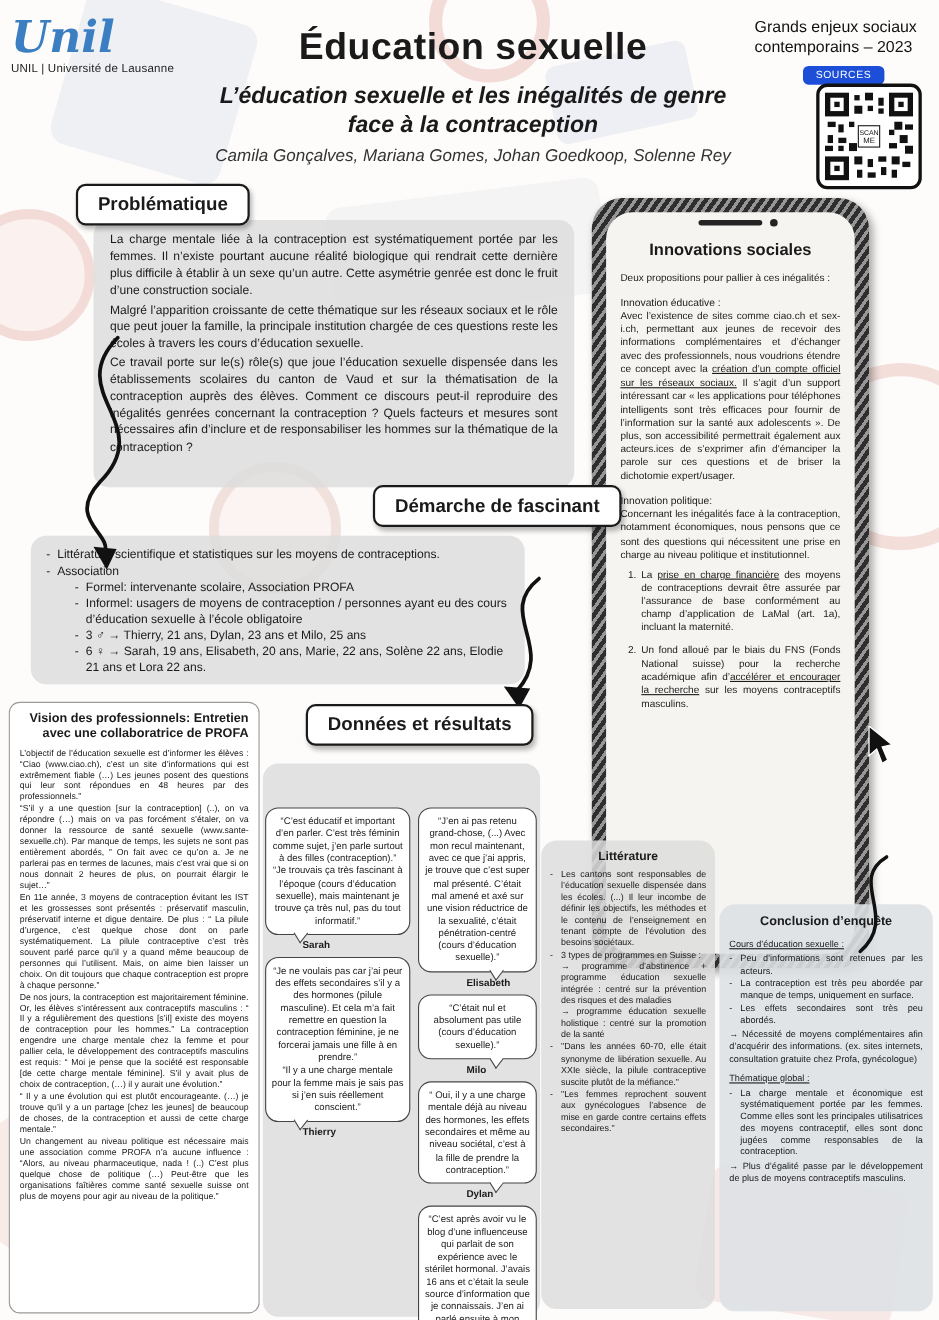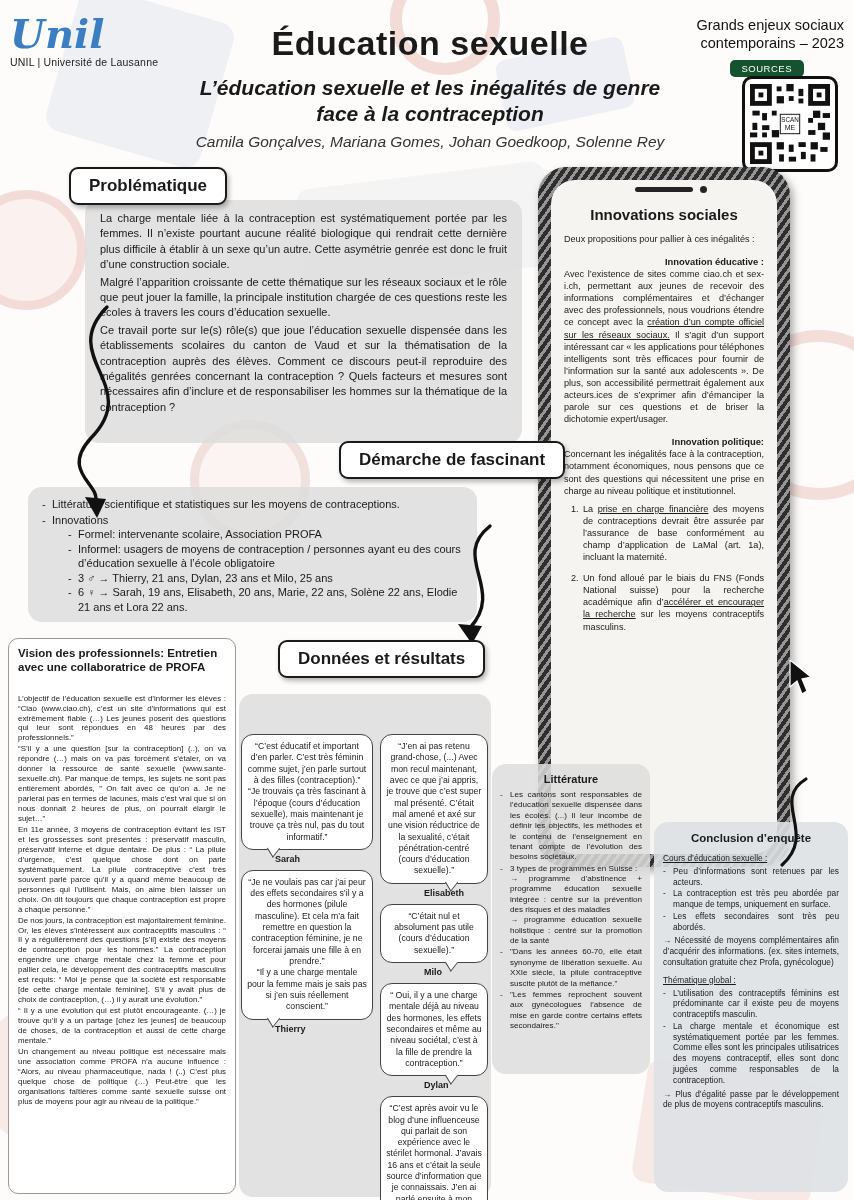--- a/index.html
+++ b/index.html
@@ -21,22 +21,22 @@
 
   .layer { position:absolute; z-index:2; }
 
   
   .logo-script { font-family:"DejaVu Serif", serif; font-style:italic; font-weight:bold; font-size:40px; color:#3b7fc2; line-height:1; }
   .logo-sub { font-size:10.5px; color:#222; margin-top:2px; letter-spacing:.2px; }
   .title-block { left:190px; top:24px; width:480px; text-align:center; }
   .main-title { font-size:34px; font-weight:bold; letter-spacing:.5px; }
   .sub-title { font-size:21px; font-weight:bold; font-style:italic; margin-top:12px; line-height:1.25; }
   .authors { font-size:15.5px; font-style:italic; color:#333; margin-top:5px; }
-  .course-label { right:10px; top:16px; width:158px; text-align:right; font-size:14.5px; line-height:1.25; color:#111; }
-  .sources-badge { right:50px; top:60px; background:#14532d; color:#fff; font-size:9.5px; letter-spacing:.5px; padding:3px 12px; border-radius:5px; }
+  .course-label { right:10px; top:16px; width:158px; text-align:left; font-size:14.5px; line-height:1.25; color:#111; }
+  .sources-badge { right:50px; top:60px; background:#1d4ed8; color:#fff; font-size:9.5px; letter-spacing:.5px; padding:3px 12px; border-radius:5px; }
   .sources-badge:after { content:""; position:absolute; left:50%; bottom:-5px; margin-left:-5px; border:5px solid transparent; border-top-color:#1c1c1c; border-bottom:0; }
   .qr-box { right:16px; top:76px; width:96px; height:96px; background:#fff; border:3px solid #111; border-radius:10px; padding:5px; }
   .qr-box svg { width:100%; height:100%; }
 
   
   .secbox { position:absolute; z-index:3; background:#fff; border:2.5px solid #1a1a1a; border-radius:9px; padding:7px 18px; font-weight:bold; font-size:17px; box-shadow:2px 3px 5px rgba(0,0,0,.28);margin-left:31px; }
 
   
   .gray { position:absolute; z-index:1; background:rgba(221,221,221,.85); border-radius:14px; }
   .panel-problematique { left:85px; top:200px; width:437px; height:243px; padding:11px 15px; font-size:11px; line-height:1.4; text-align:justify; }
@@ -44,48 +44,48 @@
   .panel-demarche { left:28px; top:487px; width:449px; height:135px; padding:10px 12px 8px 14px; font-size:11px; line-height:1.32; }
   ul.dash { list-style:none; }
   ul.dash > li { padding-left:10px; position:relative; margin-bottom:1px; }
   ul.dash > li:before { content:"-"; position:absolute; left:0; }
   ul.dash ul { list-style:none; margin-left:16px; }
   ul.dash ul > li { padding-left:10px; position:relative; }
   ul.dash ul > li:before { content:"-"; position:absolute; left:0; }
 
   
   .profa { left:8px; top:638px; width:228px; height:556px; background:#fff; border:1.5px solid #9a9a9a; border-radius:10px; padding:8px 9px; font-size:7.9px; line-height:1.26; text-align:justify; overflow:hidden; z-index:2; }
-  .profa h3 { font-size:11.5px; text-align:left; line-height:1.2; margin-bottom:19px; }
+  .profa h3 { font-size:11.5px; text-align:right; line-height:1.2; margin-bottom:5px; }
   .profa p { margin-bottom:1px; }
 
   
   .results-backdrop { left:239px; top:694px; width:252px; height:503px; }
   .usagers-heading { left:241px; top:701px; width:248px; text-align:center; font-weight:bold; font-size:11.5px; line-height:1.25; z-index:2; }
   .bubbles { left:241px; top:734px; width:248px; display:grid; grid-template-columns:132px 108px; column-gap:7px; z-index:2; }
   .bub { position:relative; margin-bottom:4px; }
   .bubble { background:#fff; border:1.4px solid #444; border-radius:12px; padding:6px 5px; font-size:8.7px; line-height:1.3; text-align:center; position:relative; }
   .bubble:after { content:""; position:absolute; bottom:-5.5px; left:26px; width:10px; height:10px; background:#fff; border-right:1.4px solid #444; border-bottom:1.4px solid #444; transform:rotate(58deg) skewX(20deg); }
   .bub.tail-right .bubble:after { left:auto; right:30px; }
   .bubname { font-weight:bold; font-size:9px; margin:4px 0 6px 34px; }
   .bub.tail-right .bubname { margin-left:44px; }
 
   
-  .phone { left:538px; top:167px; width:252px; height:700px; border-radius:28px; padding:13px; background:repeating-linear-gradient(125deg,#2e2e2e 0 4px,#969696 4px 7px); box-shadow:3px 4px 8px rgba(0,0,0,.35); z-index:2; }
+  .phone { left:538px; top:180px; width:252px; height:700px; border-radius:28px; padding:13px; background:repeating-linear-gradient(125deg,#2e2e2e 0 4px,#969696 4px 7px); box-shadow:3px 4px 8px rgba(0,0,0,.35); z-index:2; }
   .screen { width:100%; height:100%; background:#f6f4f1; border-radius:24px; padding:24px 13px 10px; position:relative; overflow:hidden; }
   .notch { position:absolute; top:7px; left:50%; transform:translateX(-50%); width:58px; height:5px; background:#242424; border-radius:3px; }
   .cam { position:absolute; top:6px; left:50%; margin-left:36px; width:7px; height:7px; background:#242424; border-radius:50%; }
   .screen h2 { text-align:center; font-size:15px; margin:2px 0 10px; }
   .screen .txt { font-size:9.1px; line-height:1.33; text-align:justify; }
-  .screen .head { font-weight:bold; font-size:9.4px; margin-top:11px; margin-bottom:1px;text-align:right; }
+  .screen .head { font-weight:normal; font-size:9.4px; margin-top:11px; margin-bottom:1px; }
   .screen ol { margin:6px 0 0 17px; }
   .screen ol li { font-size:9.1px; line-height:1.33; text-align:justify; margin-bottom:9px; padding-left:2px; }
   .u { text-decoration:underline; }
 
   
-  .panel-litt { left:492px; top:764px; width:158px; height:310px; padding:8px 8px; font-size:8.1px; line-height:1.28; text-align:justify; z-index:2; }
+  .panel-litt { left:492px; top:764px; width:158px; height:426px; padding:8px 8px; font-size:8.1px; line-height:1.28; text-align:justify; z-index:2; }
   .panel-litt h3 { font-size:11px; text-align:center; margin-bottom:4px; }
   .panel-litt li { margin-bottom:3px; }
   .panel-conc { left:654px; top:822px; width:194px; height:370px; padding:9px 9px; font-size:8.3px; line-height:1.3; text-align:justify; z-index:2; background:rgba(222,225,228,.9); }
   .panel-conc h3 { font-size:11.5px; text-align:center; margin-bottom:7px; }
   .panel-conc .sub { text-decoration:underline; margin-bottom:2px; }
   .panel-conc .arrowline { margin:3px 0 7px; }
   .preline { white-space:pre-line; }
 
   .arrow-svg { position:absolute; z-index:3; }
 </style>
@@ -179,21 +179,21 @@
 
   <svg class="arrow-svg" style="left:45px; top:303px;" width="110" height="225" viewBox="0 0 110 225">
     <path d="M62,4 C12,55 98,82 46,135 C14,170 58,182 50,200" fill="none" stroke="#111" stroke-width="3.4" stroke-linecap="round"></path>
     <polygon points="40,194 52,215 61,196" fill="#111"></polygon>
   </svg>
 
   <div class="secbox" style="left:308px; top:441px;">Démarche de fascinant</div>
   <div class="gray panel-demarche">
     <ul class="dash">
       <li>Littérature scientifique et statistiques sur les moyens de contraceptions.</li>
-      <li><span>Innovations</span>
+      <li><span>Association</span>
         <ul>
           <li>Formel: intervenante scolaire, Association PROFA</li>
           <li>Informel: usagers de moyens de contraception / personnes ayant eu des cours d’éducation sexuelle à l’école obligatoire</li>
           <li>3 ♂ → Thierry, 21 ans, Dylan, 23 ans et Milo, 25 ans</li>
           <li>6 ♀ → Sarah, 19 ans, Elisabeth, 20 ans, Marie, 22 ans, Solène 22 ans, Elodie 21 ans et Lora 22 ans.</li>
         </ul>
       </li>
     </ul>
   </div>
 
@@ -287,19 +287,18 @@
     <h3>Conclusion d’enquête</h3>
     <div class="sub">Cours d’éducation sexuelle :</div>
     <ul class="dash">
       <li>Peu d’informations sont retenues par les acteurs.</li>
       <li>La contraception est très peu abordée par manque de temps, uniquement en surface.</li>
       <li>Les effets secondaires sont très peu abordés.</li>
     </ul>
     <div class="arrowline">→      Nécessité de moyens complémentaires afin d’acquérir des informations. (ex. sites internets, consultation gratuite chez Profa, gynécologue)</div>
     <div class="sub">Thématique global :</div>
     <ul class="dash">
-      <li>L’utilisation des contraceptifs féminins est prédominante car il existe peu de moyens contraceptifs masculin.</li>
       <li>La charge mentale et économique est systématiquement portée par les femmes. Comme elles sont les principales utilisatrices des moyens contraceptif, elles sont donc jugées comme responsables de la contraception.</li>
     </ul>
     <div class="arrowline">→  Plus d’égalité passe par le développement de plus de moyens contraceptifs masculins.</div>
   </div>
 
 </div>
 
 </body></html>

